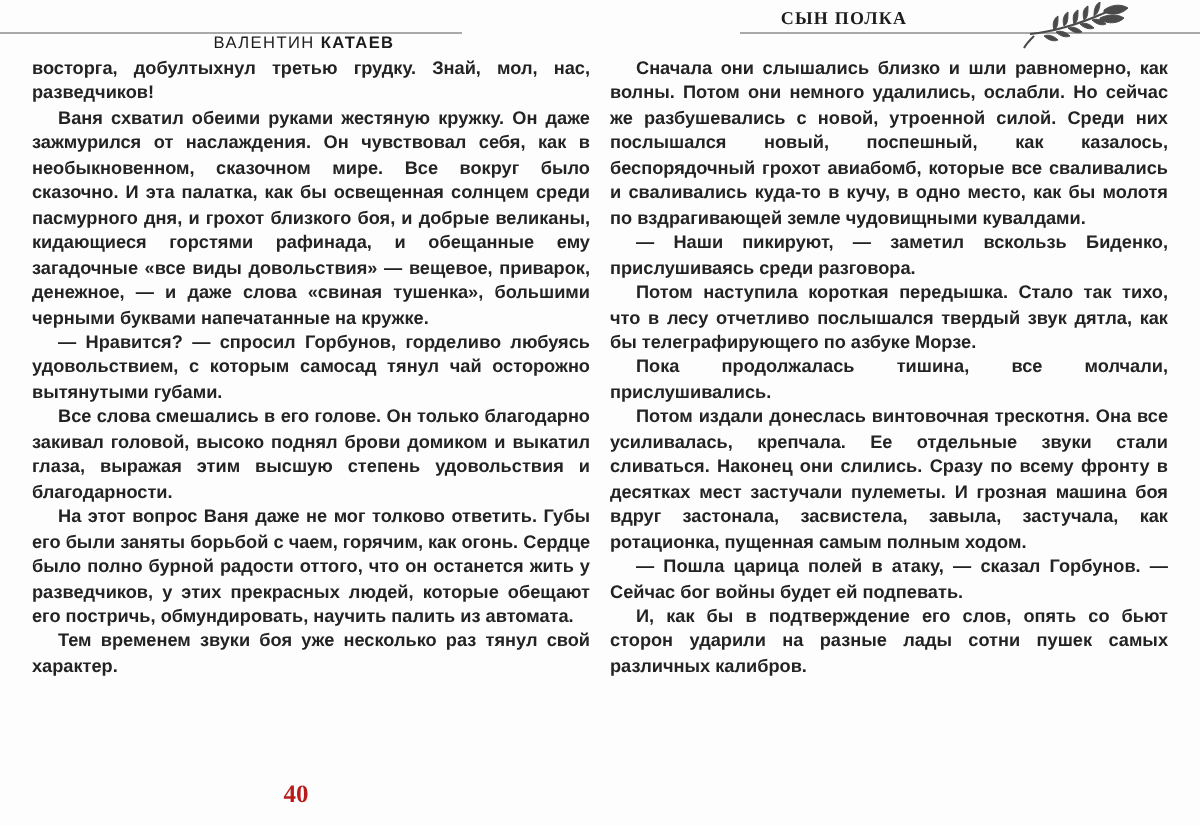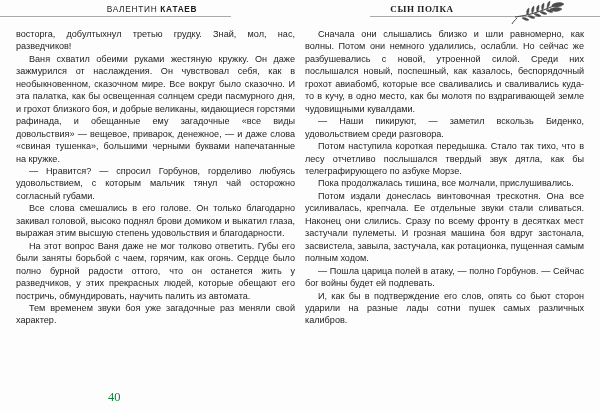--- a/index.html
+++ b/index.html
@@ -35,21 +35,21 @@
   .runhead-title {
     position: absolute;
     top: 4px;
     width: 100%;
     text-align: center;
     font-size: 8.3px;
     letter-spacing: 0.7px;
     color: #1c1c1c;
     white-space: nowrap;
   }
-  .runhead.left .runhead-title { padding-left: 4px; box-sizing: border-box; }
+  .runhead.left .runhead-title { padding-left: 4px; box-sizing: border-box; margin-top: 12px; }
   .runhead.right .runhead-title {
     font-family: "Liberation Serif", serif;
     font-weight: bold;
     font-size: 9px;
     letter-spacing: 0.6px;
     padding-right: 56px;
     box-sizing: border-box;
   }
   .runhead-title .surname { font-weight: bold; letter-spacing: 0.7px; }
   .runhead-title .given  { font-weight: normal; letter-spacing: 0.7px; }
@@ -83,31 +83,33 @@
     text-justify: inter-word;
     hyphens: manual;
     color: #232323;
   }
   .column.left  { left: 16px;  }
   .column.right { left: 305px; }
 
   .column p {
     margin: 0;
     text-indent: 13px;
+    font-weight: bold;
   }
   .column p.noindent { text-indent: 0; }
 
   
   .folio {
     position: absolute;
     top: 390px;
     font-family: "Liberation Serif", serif;
-    font-weight: normal;
+    font-weight: bold;
     font-size: 12.5px;
-    color: #15803d;
+    color: #b91c1c;
+    text-align: center;
   }
   .folio.left  { left: 108px; width: 80px; }
   .folio.right { left: 403px; width: 80px; }
 </style>
 </head>
 <body>
 
 <div class="page">
 
   <div class="runhead left">
@@ -142,31 +144,31 @@
         <path d="M43 8 C47 6 52 6 55 8 C52 11 47 11 43 9 Z"></path>
 
         <path d="M10 17 C8 19 6 21 5 23" fill="none" stroke-width="1"></path>
       </g>
     </svg>
   </div>
 
   <div class="column left">
     <p class="noindent">восторга, добултыхнул третью грудку. Знай, мол, нас, разведчиков!</p>
     <p>Ваня схватил обеими руками жестяную кружку. Он даже зажмурился от наслаждения. Он чувствовал себя, как в необыкновенном, сказочном мире. Все вокруг было сказочно. И эта палатка, как бы освещенная солнцем среди пасмурного дня, и грохот близкого боя, и добрые великаны, кидающиеся горстями рафинада, и обещанные ему загадочные «все виды довольствия» — вещевое, приварок, денежное, — и даже слова «свиная тушенка», большими черными буквами напечатанные на кружке.</p>
-    <p>— Нравится? — спросил Горбунов, горделиво любуясь удовольствием, с которым мальчик тянул чай осторожно согласный губами.</p>
+    <p>— Нравится? — спросил Горбунов, горделиво любуясь удовольствием, с которым самосад тянул чай осторожно вытянутыми губами.</p>
     <p>Все слова смешались в его голове. Он только благодарно закивал головой, высоко поднял брови домиком и выкатил глаза, выражая этим высшую степень удовольствия и благодарности.</p>
     <p>На этот вопрос Ваня даже не мог толково ответить. Губы его были заняты борьбой с чаем, горячим, как огонь. Сердце было полно бурной радости оттого, что он останется жить у разведчиков, у этих прекрасных людей, которые обещают его постричь, обмундировать, научить палить из автомата.</p>
-    <p>Тем временем звуки боя уже загадочные раз меняли свой характер.</p>
+    <p>Тем временем звуки боя уже несколько раз тянул свой характер.</p>
   </div>
 
   <div class="column right">
     <p>Сначала они слышались близко и шли равномерно, как волны. Потом они немного удалились, ослабли. Но сейчас же разбушевались с новой, утроенной силой. Среди них послышался новый, поспешный, как казалось, беспорядочный грохот авиабомб, которые все сваливались и сваливались куда-то в кучу, в одно место, как бы молотя по вздрагивающей земле чудовищными кувалдами.</p>
-    <p>— Наши пикируют, — заметил вскользь Биденко, удовольствием среди разговора.</p>
+    <p>— Наши пикируют, — заметил вскользь Биденко, прислушиваясь среди разговора.</p>
     <p>Потом наступила короткая передышка. Стало так тихо, что в лесу отчетливо послышался твердый звук дятла, как бы телеграфирующего по азбуке Морзе.</p>
     <p>Пока продолжалась тишина, все молчали, прислушивались.</p>
     <p>Потом издали донеслась винтовочная трескотня. Она все усиливалась, крепчала. Ее отдельные звуки стали сливаться. Наконец они слились. Сразу по всему фронту в десятках мест застучали пулеметы. И грозная машина боя вдруг застонала, засвистела, завыла, застучала, как ротационка, пущенная самым полным ходом.</p>
-    <p>— Пошла царица полей в атаку, — полно Горбунов. — Сейчас бог войны будет ей подпевать.</p>
+    <p>— Пошла царица полей в атаку, — сказал Горбунов. — Сейчас бог войны будет ей подпевать.</p>
     <p>И, как бы в подтверждение его слов, опять со бьют сторон ударили на разные лады сотни пушек самых различных калибров.</p>
   </div>
 
   <div class="folio left">40</div>
 
 </div>
 
 </body></html>

